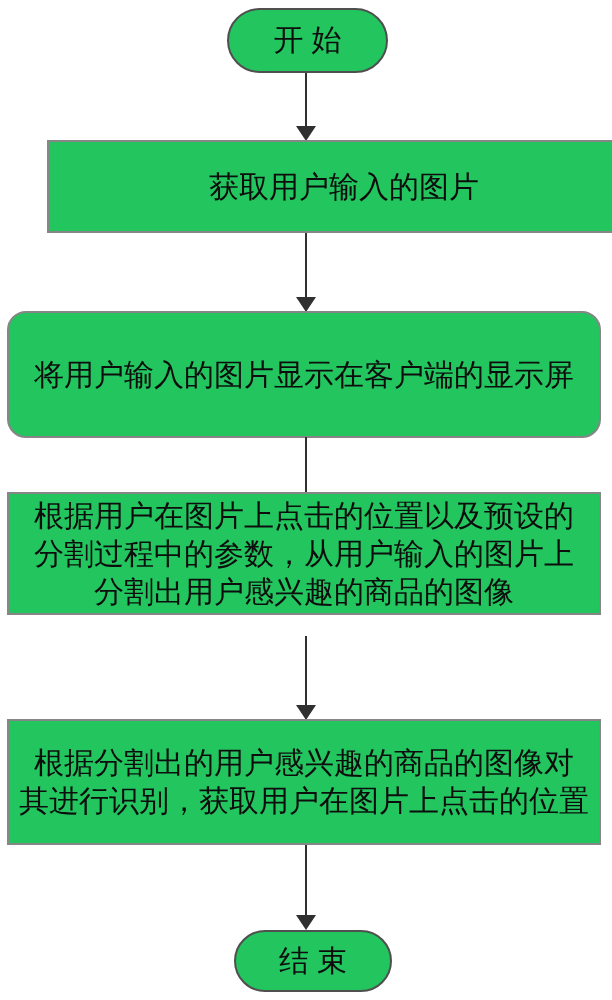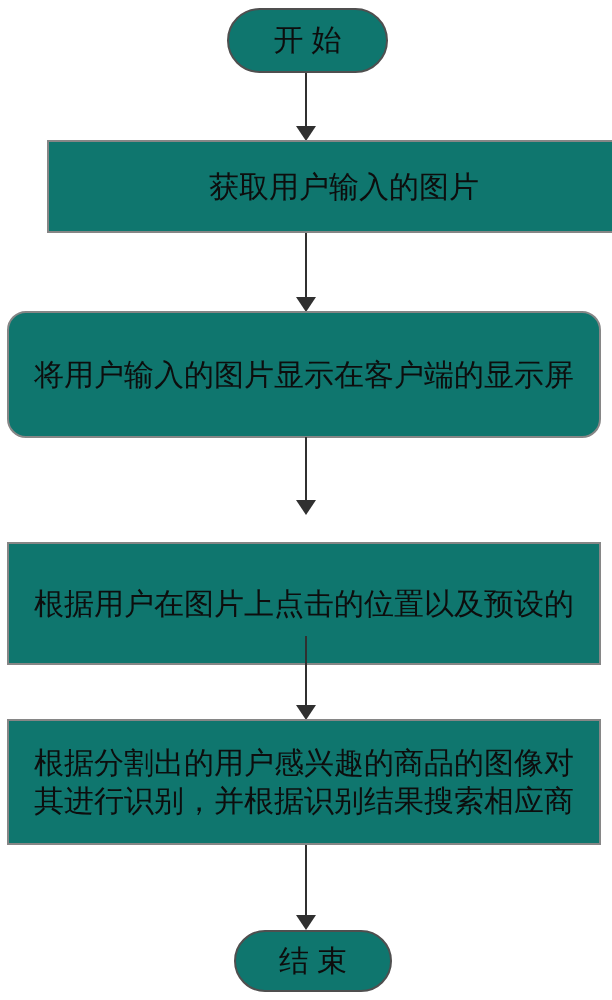--- a/index.html
+++ b/index.html
@@ -2,38 +2,38 @@
 <html><head>
 <meta charset="utf-8">
 <style>
   html, body { margin: 0; padding: 0; background: #ffffff; }
   .canvas {
     position: relative; width: 612px; height: 1000px; background: #ffffff;
     font-family: "DejaVu Serif", "Liberation Serif", serif;
     color: #0d0d0d; overflow: hidden;
   }
   .node {
-    position: absolute; box-sizing: border-box; background: #0f766e;
+    position: absolute; box-sizing: border-box; background: #22c55e;
     display: flex; flex-direction: column; align-items: center; justify-content: center;
     text-align: right;
   }
   .process {
     left: 7px; width: 594px;
     border: 2px solid #868686;
     font-size: 30px; line-height: 41px;
   }
   .terminator {
     border: 2px solid #4f4f4f;
     font-size: 30px;
   }
   .terminator .lbl { letter-spacing: 8px; padding-left: 8px; }
   #node-start { left: 227px; top: 8px;   width: 161px; height: 65px; border-radius: 33px; }
   #node-step1 { top: 140px; height: 93px; margin-left: 40px; }
   #node-step2 { top: 311px; height: 127px; line-height: 41px; border-radius: 19px; }
-  #node-step3 { top: 542px; height: 123px; line-height: 38px; }
+  #node-step3 { top: 492px; height: 123px; line-height: 38px; }
   #node-step4 { top: 719px; height: 126px; line-height: 38px; }
   #node-end   { left: 234px; top: 930px; width: 158px; height: 62px; border-radius: 31px; }
   .line { display: block; }
   .arrow { position: absolute; left: 296px; width: 20px; }
   .arrow::before {
     content: ""; position: absolute; left: 9px; top: 0; bottom: 13px;
     width: 2px; background: #303030;
   }
   .arrow::after {
     content: ""; position: absolute; left: 0; bottom: 0; width: 0; height: 0;
@@ -64,27 +64,29 @@
   <div class="arrow" id="arrow-2"></div>
 
   <div class="node process" id="node-step2">
     <span class="line">将用户输入的图片显示在客户端的显示屏</span>
   </div>
 
   <div class="arrow" id="arrow-3"></div>
 
   <div class="node process" id="node-step3">
     <span class="line">根据用户在图片上点击的位置以及预设的</span>
+    <span class="line">分割过程中的参数，从用户输入的图片上</span>
+    <span class="line">分割出用户感兴趣的商品的图像</span>
   </div>
 
   <div class="arrow" id="arrow-4"></div>
 
   <div class="node process" id="node-step4">
     <span class="line">根据分割出的用户感兴趣的商品的图像对</span>
-    <span class="line">其进行识别，并根据识别结果搜索相应商</span>
+    <span class="line">其进行识别，获取用户在图片上点击的位置</span>
   </div>
 
   <div class="arrow" id="arrow-5"></div>
 
   <div class="node terminator" id="node-end">
     <span class="lbl">结束</span>
   </div>
 
 </div>
 

